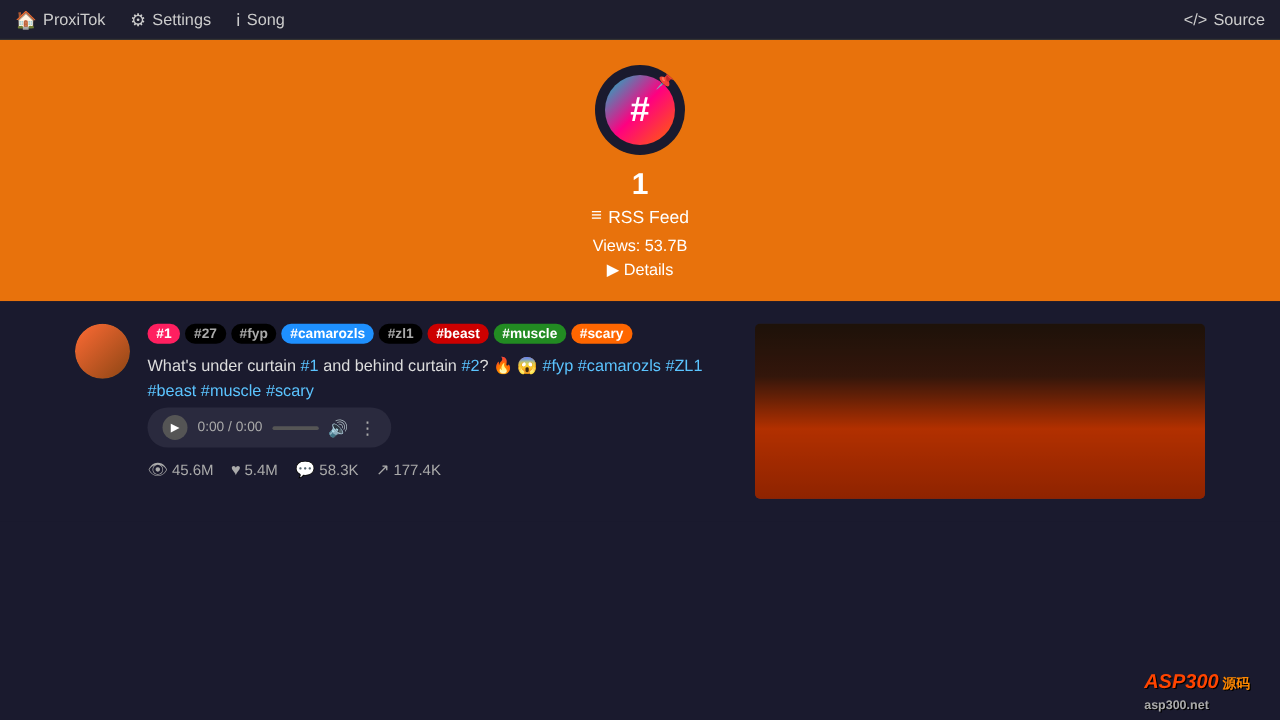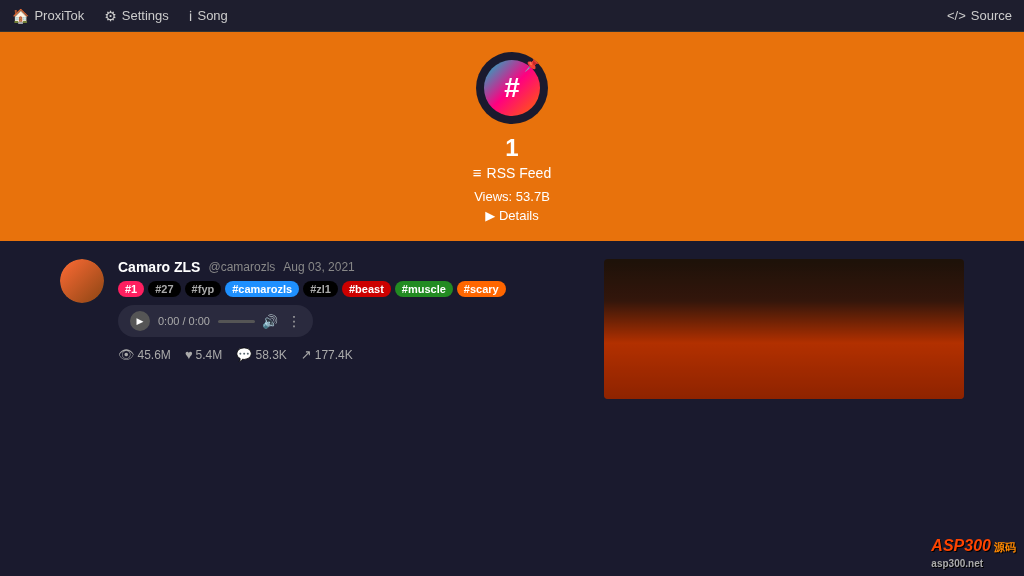--- a/index.html
+++ b/index.html
@@ -155,21 +155,21 @@
       position: absolute; inset: 0;
       background: rgba(0,0,0,0.3);
     }
 
     .post-row {
       display: flex; gap: 14px;
     }
 
     
     .watermark {
-      position: fixed; bottom: 6px; right: 8px;
+      position: fixed; bottom: 6px; right: 24px;
       font-size: 13px; font-weight: 900;
       color: #ff4400;
       text-shadow: 1px 1px 0 #000;
       z-index: 999;
     }
     .watermark span { color: #ff8800; }
   </style>
 </head>
 <body>
 
@@ -210,35 +210,33 @@
   <div class="hero-details">▶ Details</div>
 </div>
 
 <div class="content">
   <div class="post-row">
     <div class="post-card" style="flex:1;">
       <div class="avatar">
         <div class="avatar-img"></div>
       </div>
       <div class="post-body">
-        <div class="post-header">
-          <span class="post-username">Camaro ZLS</span>
-          <span class="post-handle">@camarozls</span>
-          <span class="post-date">Aug 03, 2021</span>
-        </div>
         <div class="tags">
           <span class="tag tag-pink">#1</span>
           <span class="tag tag-dark">#27</span>
           <span class="tag tag-dark">#fyp</span>
           <span class="tag tag-blue">#camarozls</span>
           <span class="tag tag-dark">#zl1</span>
           <span class="tag tag-red">#beast</span>
           <span class="tag tag-green">#muscle</span>
           <span class="tag tag-orange">#scary</span>
         </div>
+        <div class="post-text">
+          What's under curtain <span class="hash">#1</span> and behind curtain <span class="hash">#2</span>? 🔥 😱 <span class="hash">#fyp</span> <span class="hash">#camarozls</span> <span class="hash">#ZL1</span> <span class="hash">#beast</span> <span class="hash">#muscle</span> <span class="hash">#scary</span>
+        </div>
         <div class="audio-player">
           <div class="play-btn">▶</div>
           <span class="audio-time">0:00 / 0:00</span>
           <div class="audio-bar"></div>
           <span class="audio-vol">🔊</span>
           <span class="audio-menu">⋮</span>
         </div>
         <div class="post-stats">
           <span class="stat">
             <span class="stat-icon">👁</span>

